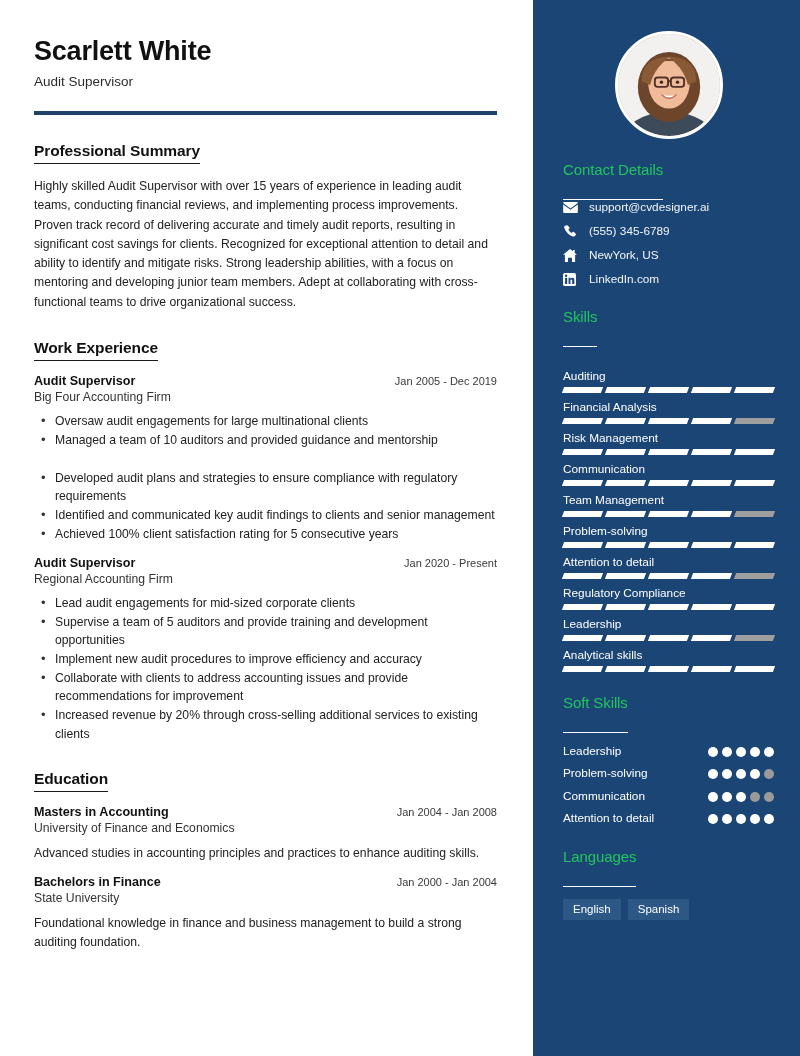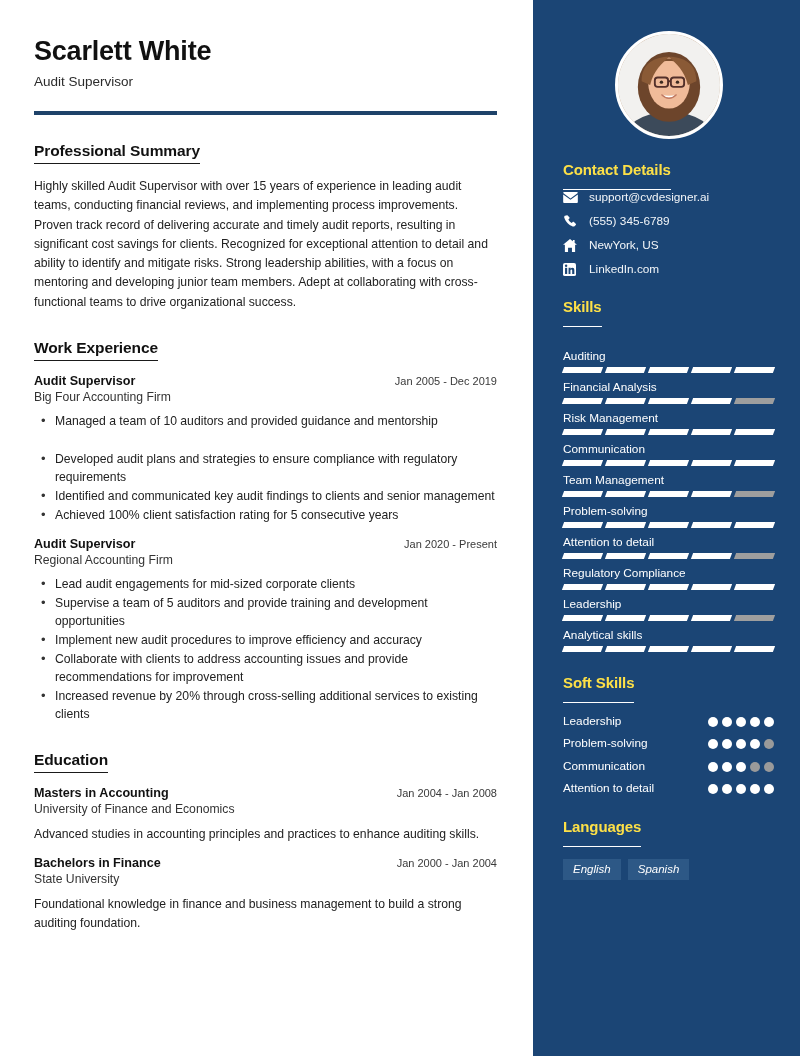--- a/index.html
+++ b/index.html
@@ -66,22 +66,22 @@
   .photo {
     width: 108px; height: 108px; border-radius: 50%;
     border: 3px solid #ffffff; overflow: hidden;
     background: #d8c7b6; position: relative;
   }
   .photo svg { display: block; width: 100%; height: 100%; }
 
   .side-section { margin-top: 22px; }
   .side-heading {
     display: inline-block;
-    font-size: 15px; font-weight: bold; color: #fde047;
-    padding-bottom: 11px; border-bottom: 1.5px solid #ffffff;
+    font-size: 15px; font-weight: normal; color: #22c55e;
+    padding-bottom: 21px; border-bottom: 1.5px solid #ffffff;
     letter-spacing: -0.1px;
   }
 
   .contact-list { }
   .contact-row { display: flex; align-items: center; margin-bottom: 10px; }
   .contact-icon {
     width: 17px; min-width: 17px; height: 14px;
     display: flex; align-items: center; justify-content: flex-start;
     color: #ffffff; margin-right: 9px;
   }
@@ -101,21 +101,21 @@
   .soft-list { margin-top: 11px; }
   .soft-row { display: flex; align-items: flex-start; justify-content: space-between; margin-bottom: 7px; }
   .soft-name { font-size: 11.8px; color: #ffffff; line-height: 1.3; max-width: 118px; }
   .soft-dots { display: flex; gap: 4px; padding-top: 3px; }
   .dot { width: 10px; height: 10px; border-radius: 50%; background: #ffffff; }
   .dot.off { background: #9a9a9a; }
 
   .lang-list { margin-top: 12px; display: flex; flex-wrap: wrap; gap: 7px; }
   .lang-pill {
     background: #2d5886; color: #ffffff; font-size: 11.5px;
-    padding: 4px 10px 5px; border-radius: 0; font-style: italic;
+    padding: 4px 10px 5px; border-radius: 0;
   }
 </style>
 </head>
 <body>
 
 <div class="page">
 
   <div class="main">
 
     <div class="name">Scarlett White</div>
@@ -130,20 +130,21 @@
     <div class="section">
       <div class="section-heading">Work Experience</div>
       <div id="work-entries">
           <div class="entry">
             <div class="entry-head">
               <span class="entry-role">Audit Supervisor</span>
               <span class="entry-date">Jan 2005 - Dec 2019</span>
             </div>
             <div class="entry-org">Big Four Accounting Firm</div>
             <ul class="bullets">
+              <li>Oversaw audit engagements for large multinational clients</li>
               <li>Managed a team of 10 auditors and provided guidance and mentorship</li>
             </ul>
             <div class="bullet-gap"></div>
             <ul class="bullets">
               <li>Developed audit plans and strategies to ensure compliance with regulatory requirements</li>
               <li>Identified and communicated key audit findings to clients and senior management</li>
               <li>Achieved 100% client satisfaction rating for 5 consecutive years</li>
             </ul>
           </div>
           <div class="entry">

